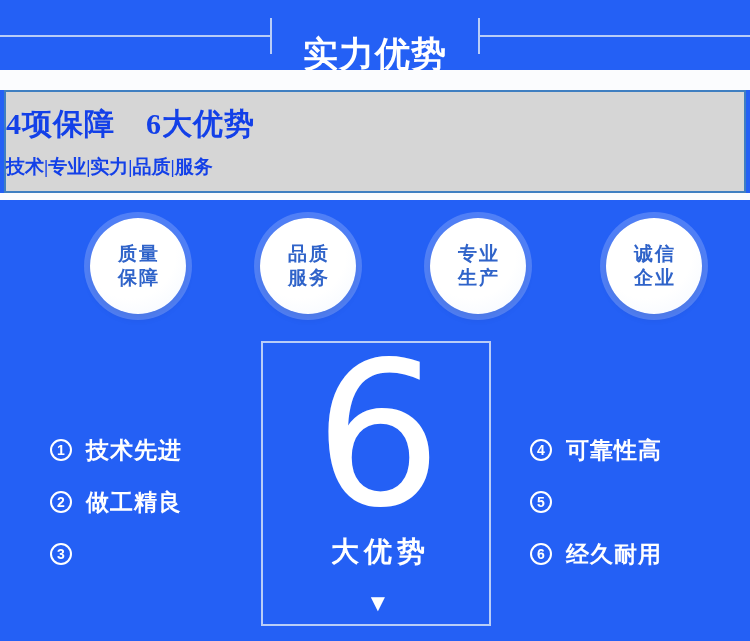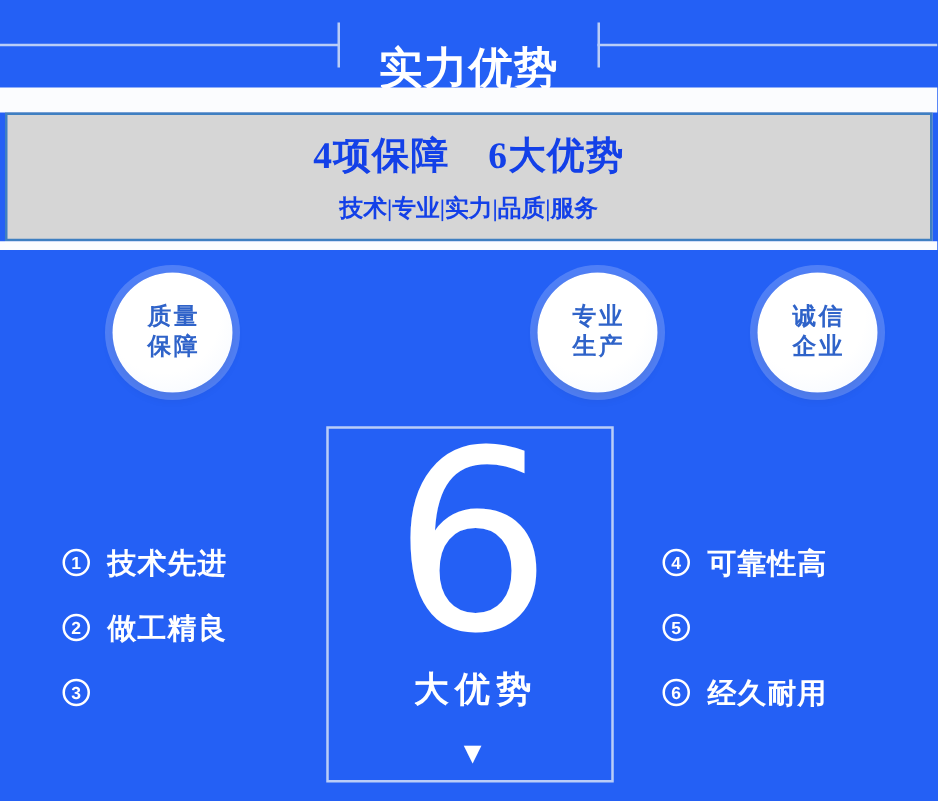--- a/index.html
+++ b/index.html
@@ -69,21 +69,20 @@
   
   .gray-banner {
     position: absolute;
     left: 4px; top: 90px;
     width: 742px; height: 103px;
     background: #d6d6d6;
     border: 2px solid #3f7fc1;
     box-sizing: border-box;
     display: flex;
     flex-direction: column;
-    align-items: center;
     justify-content: center;
   }
   .gray-banner .line1 {
     color: #1340e8;
     font-size: 30px;
     font-weight: bold;
     letter-spacing: 1px;
     font-family: "Liberation Serif", "DejaVu Serif", serif;
     margin-bottom: 9px;
   }
@@ -226,20 +225,24 @@
     <div class="line1">4项保障　6大优势</div>
     <div class="line2">技术|专业|实力|品质|服务</div>
   </div>
   <div class="white-strip"></div>
 
   <div class="circles">
     <div class="circle c1">
       <span>质量</span>
       <span>保障</span>
     </div>
+    <div class="circle c2">
+      <span>品质</span>
+      <span>服务</span>
+    </div>
     <div class="circle c4">
       <span>诚信</span>
       <span>企业</span>
     </div>
     <div class="circle c3">
       <span>专业</span>
       <span>生产</span>
     </div>
   </div>
 

